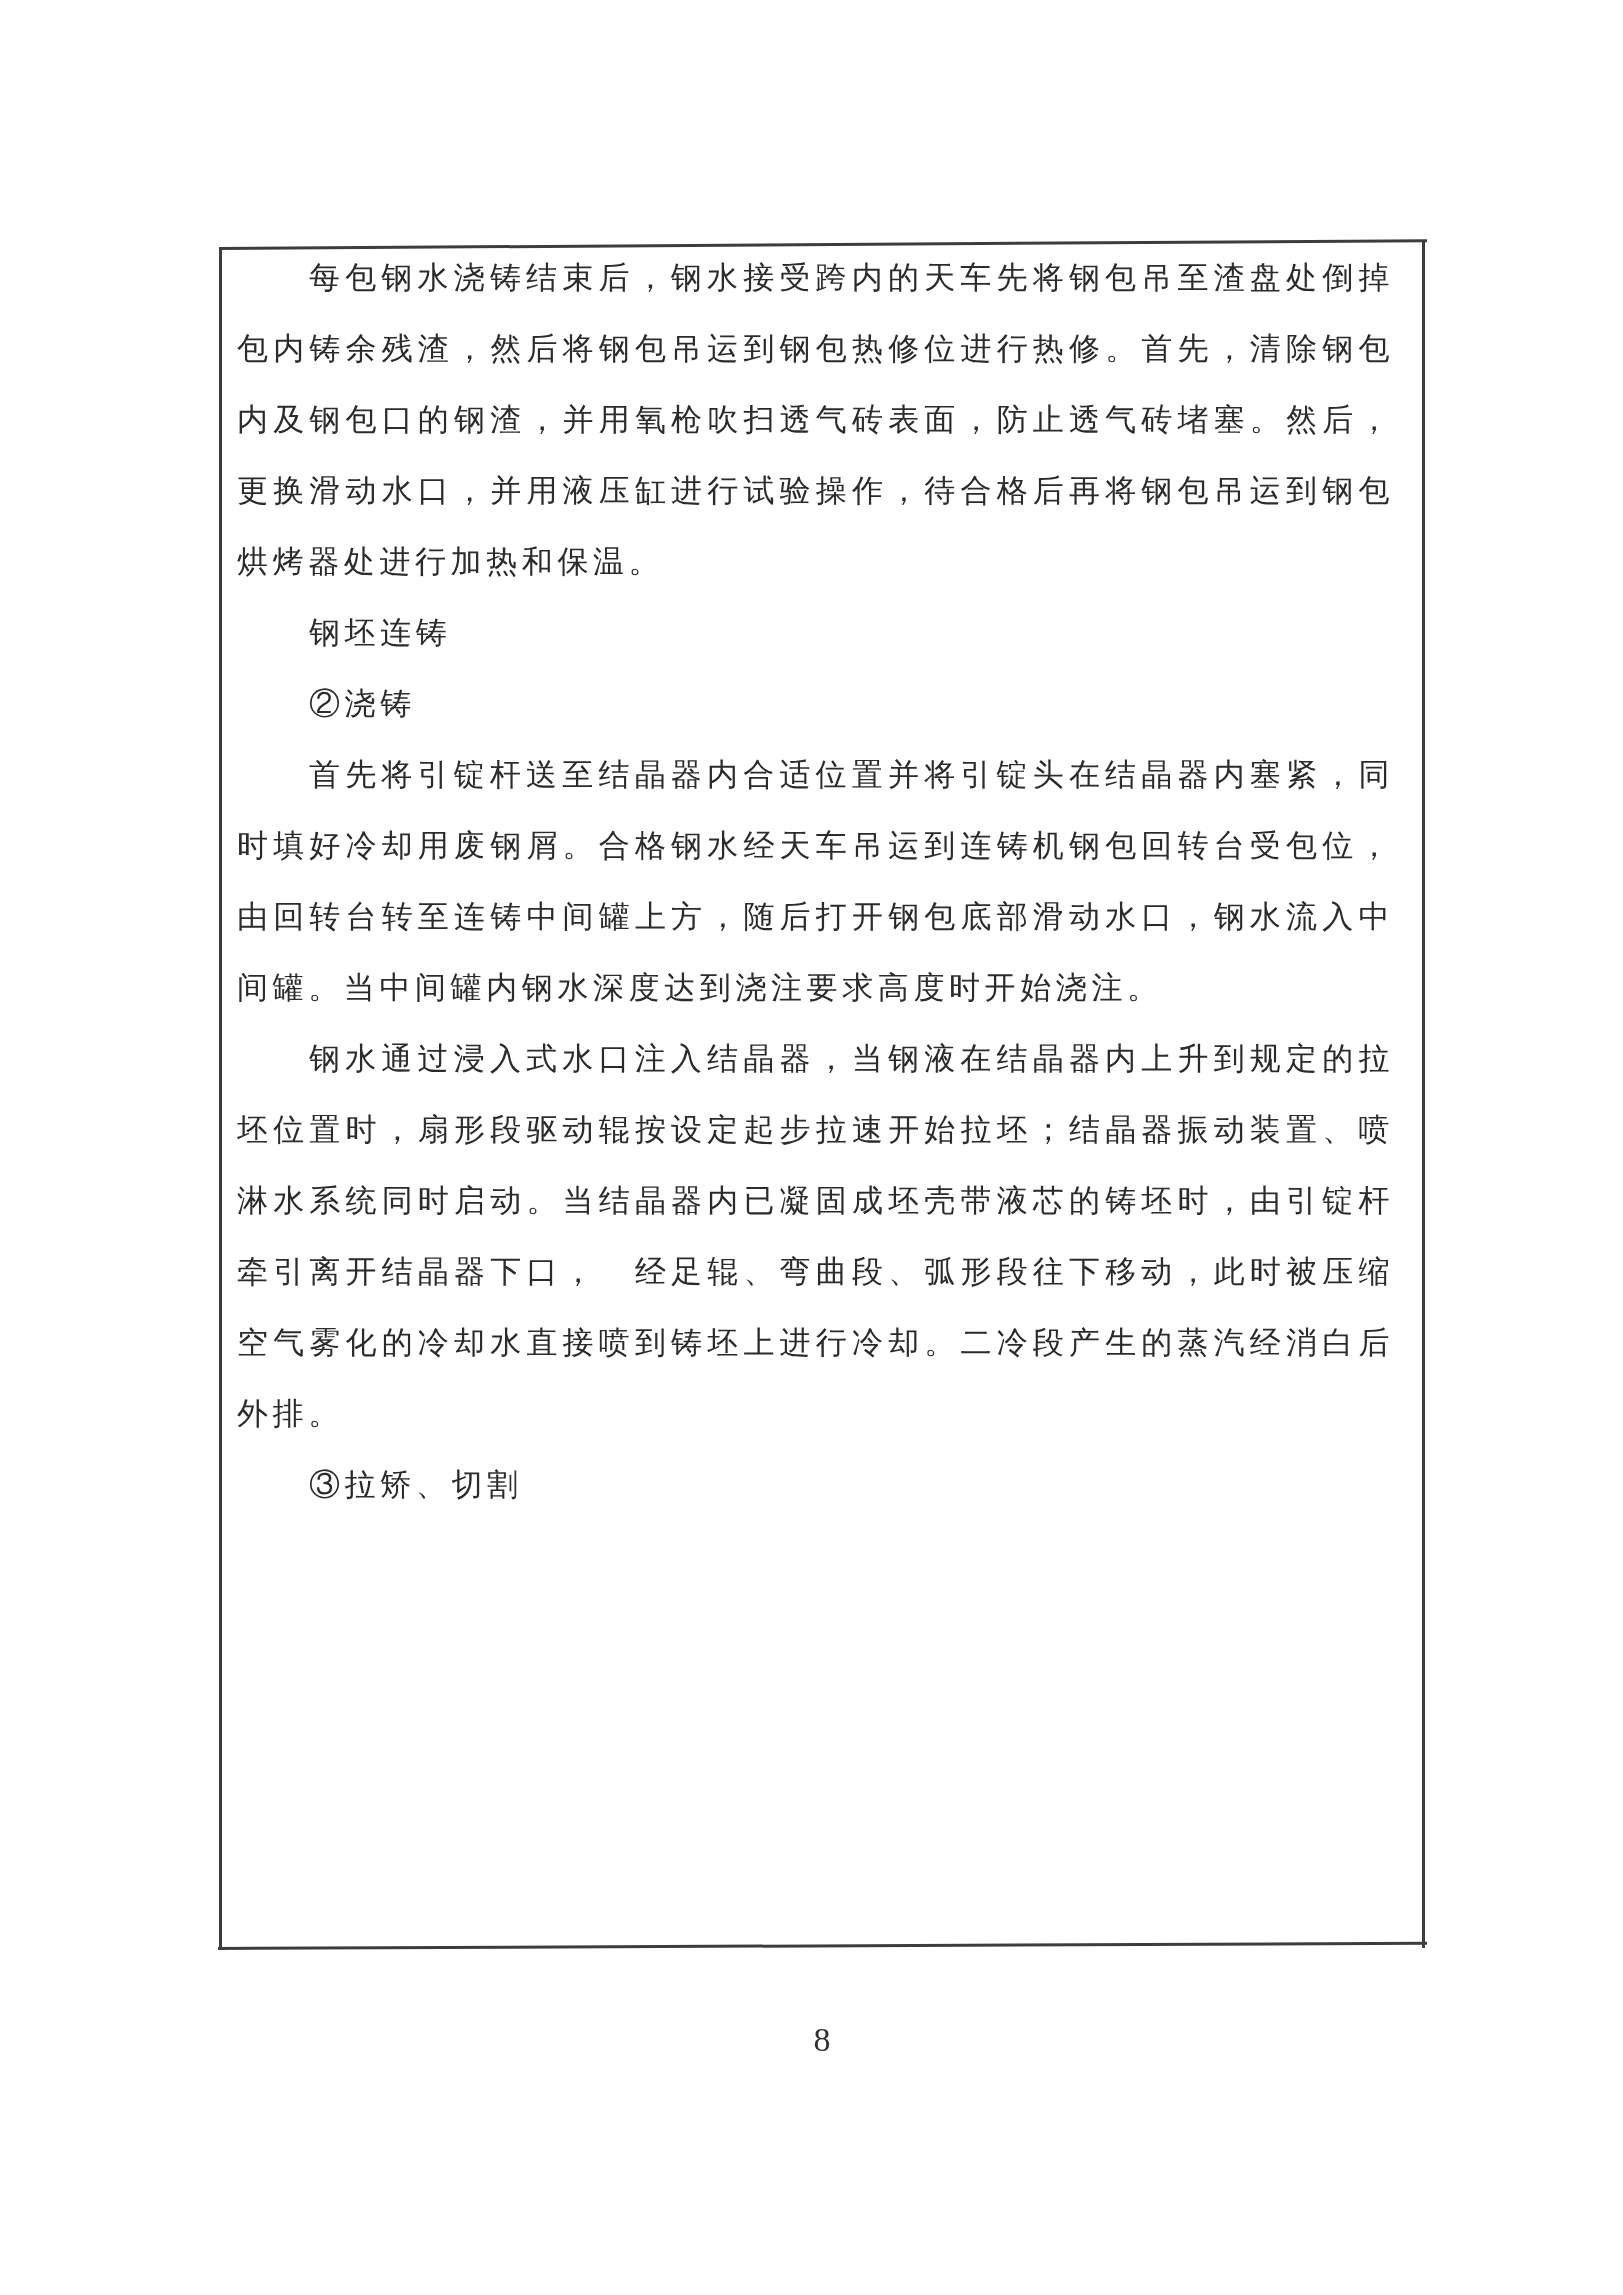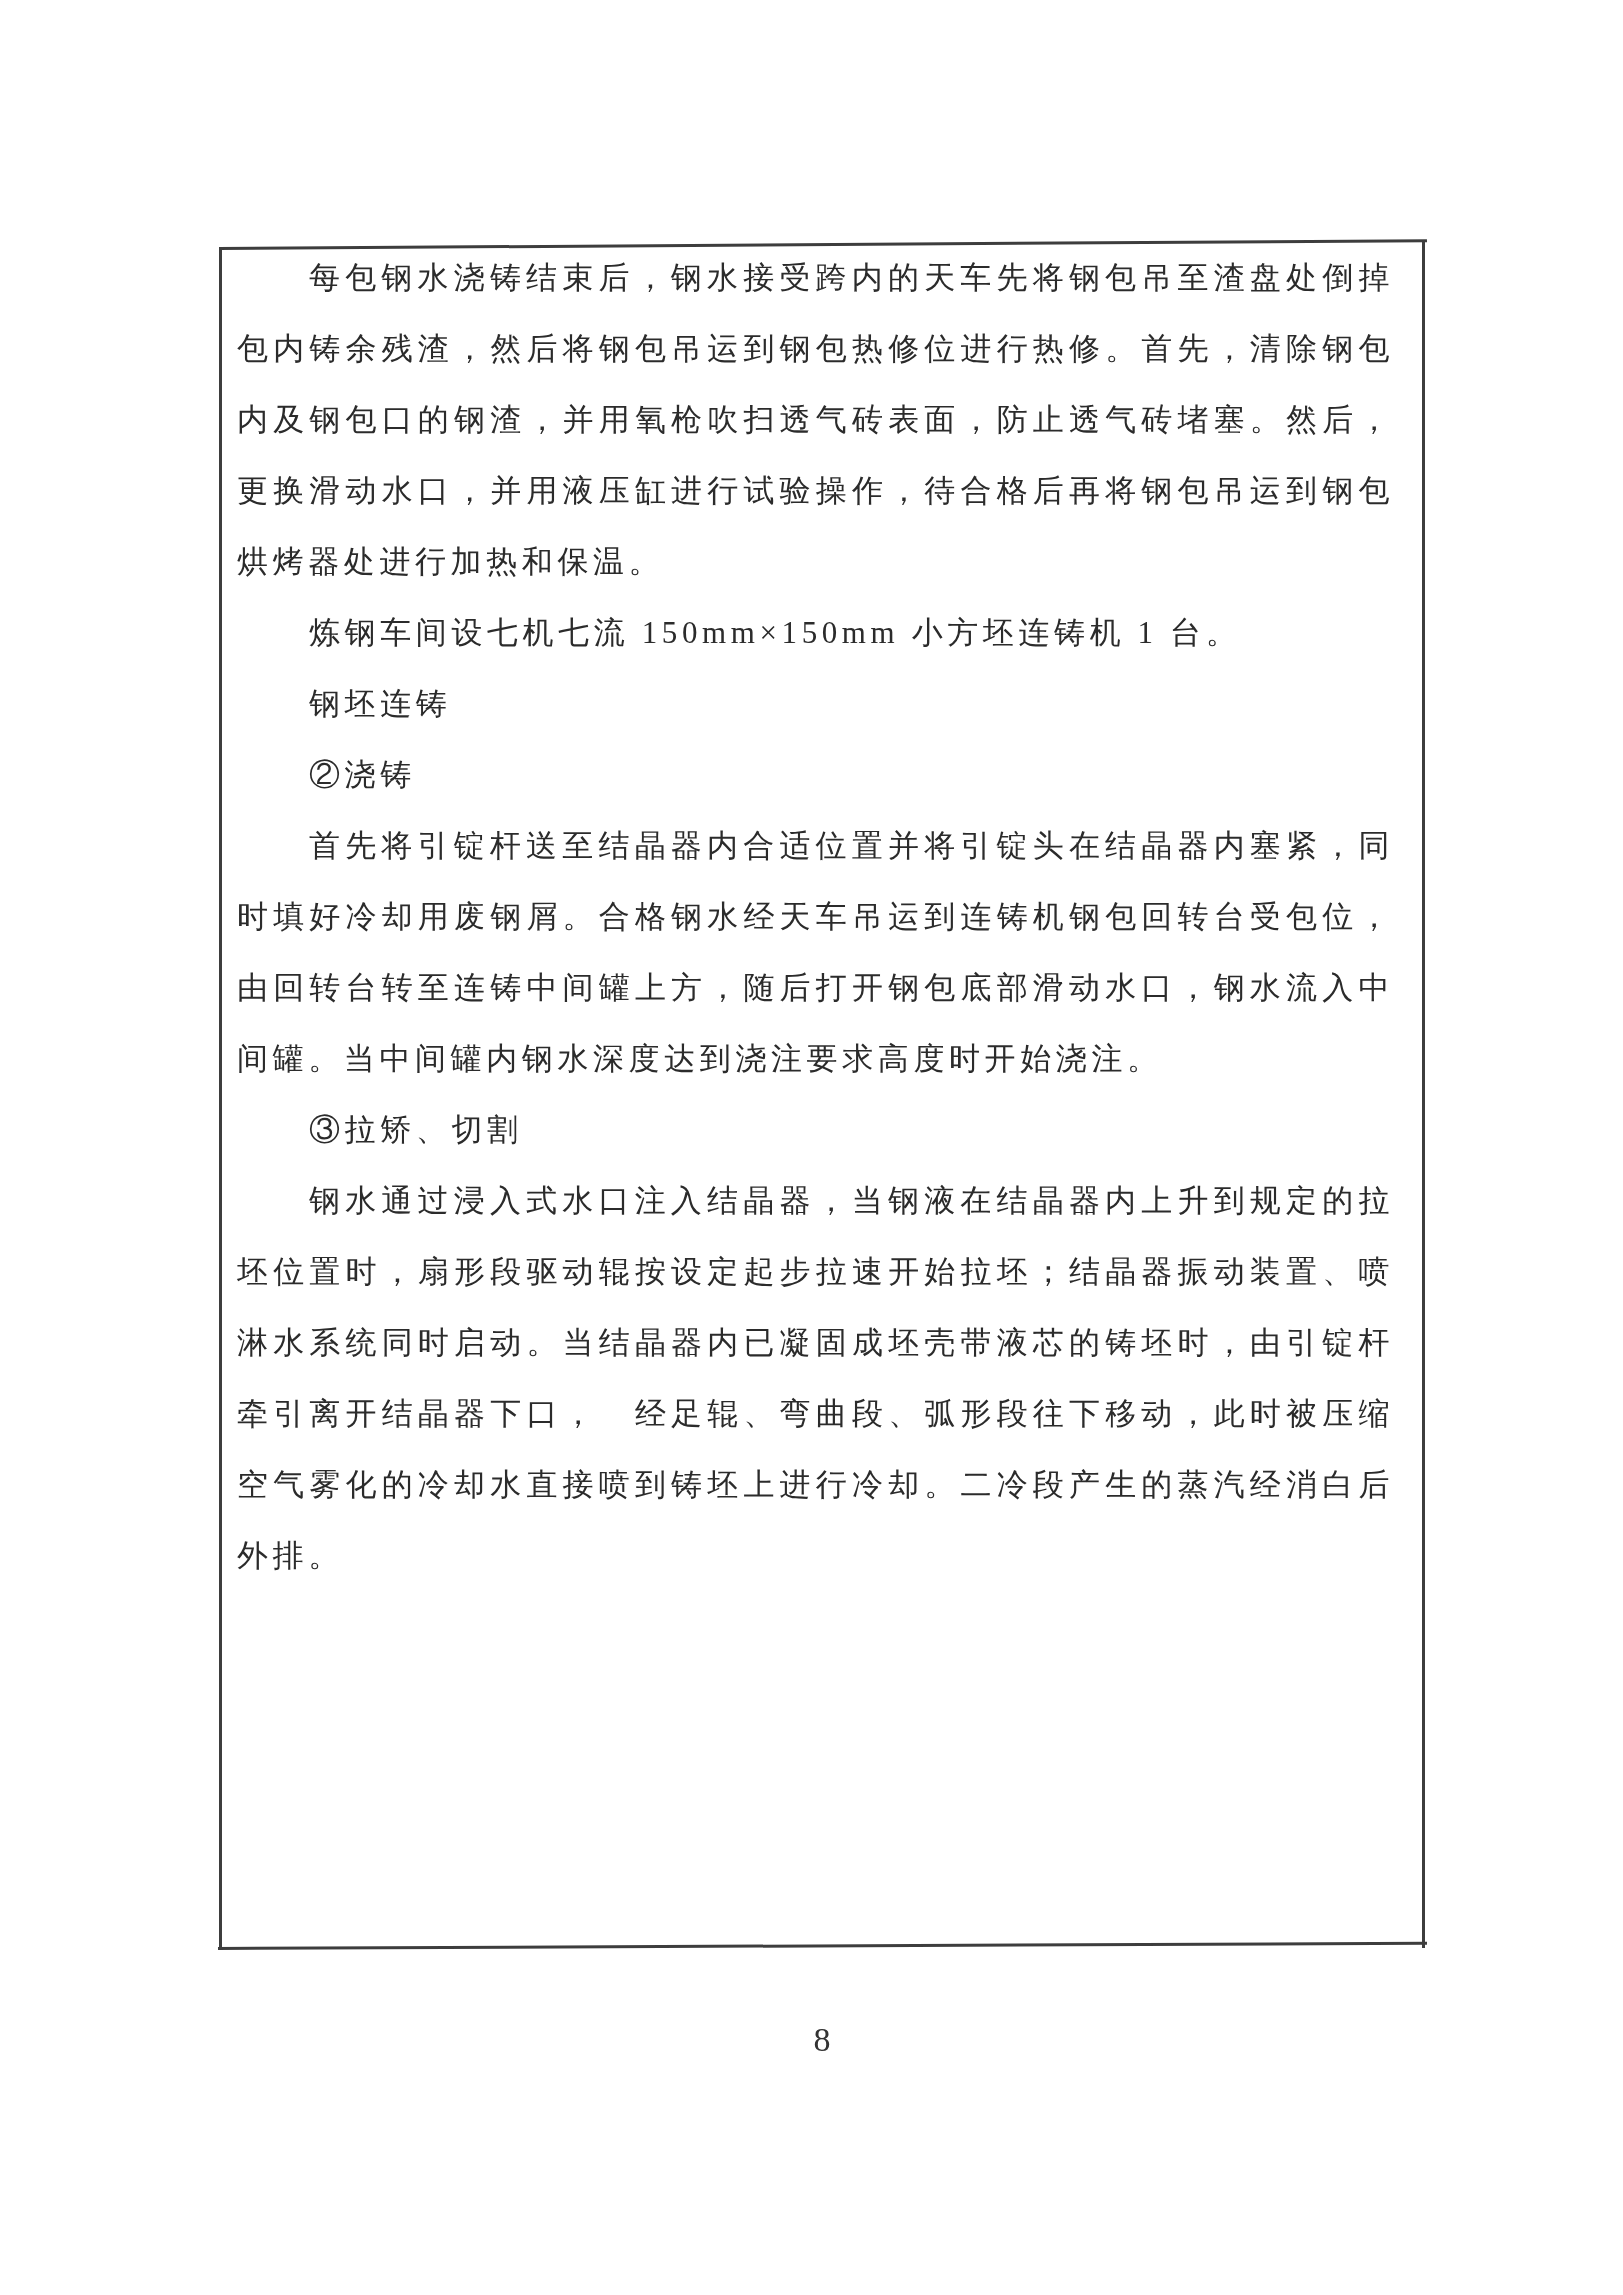--- a/index.html
+++ b/index.html
@@ -59,24 +59,23 @@
 
 <div>
 
   <div class="frame-line" id="b-top"></div>
   <div class="frame-line" id="b-bottom"></div>
   <div class="frame-line" id="b-left"></div>
   <div class="frame-line" id="b-right"></div>
 
   <div class="textblock">
     <p>每包钢水浇铸结束后，钢水接受跨内的天车先将钢包吊至渣盘处倒掉包内铸余残渣，然后将钢包吊运到钢包热修位进行热修。首先，清除钢包内及钢包口的钢渣，并用氧枪吹扫透气砖表面，防止透气砖堵塞。然后，更换滑动水口，并用液压缸进行试验操作，待合格后再将钢包吊运到钢包烘烤器处进行加热和保温。</p>
-    <p>炼钢车间设七机七流 150mm×150mm 小方坯连铸机 1 台。</p>
     <p>钢坯连铸</p>
     <p>②浇铸</p>
     <p>首先将引锭杆送至结晶器内合适位置并将引锭头在结晶器内塞紧，同时填好冷却用废钢屑。合格钢水经天车吊运到连铸机钢包回转台受包位，由回转台转至连铸中间罐上方，随后打开钢包底部滑动水口，钢水流入中间罐。当中间罐内钢水深度达到浇注要求高度时开始浇注。</p>
+    <p>钢水通过浸入式水口注入结晶器，当钢液在结晶器内上升到规定的拉坯位置时，扇形段驱动辊按设定起步拉速开始拉坯；结晶器振动装置、喷淋水系统同时启动。当结晶器内已凝固成坯壳带液芯的铸坯时，由引锭杆牵引离开结晶器下口，　经足辊、弯曲段、弧形段往下移动，此时被压缩空气雾化的冷却水直接喷到铸坯上进行冷却。二冷段产生的蒸汽经消白后外排。</p>
     <p>③拉矫、切割</p>
-    <p>钢水通过浸入式水口注入结晶器，当钢液在结晶器内上升到规定的拉坯位置时，扇形段驱动辊按设定起步拉速开始拉坯；结晶器振动装置、喷淋水系统同时启动。当结晶器内已凝固成坯壳带液芯的铸坯时，由引锭杆牵引离开结晶器下口，　经足辊、弯曲段、弧形段往下移动，此时被压缩空气雾化的冷却水直接喷到铸坯上进行冷却。二冷段产生的蒸汽经消白后外排。</p>
   </div>
 
   <div class="page-num">8</div>
 
 </div>
 
 
 </body></html>

